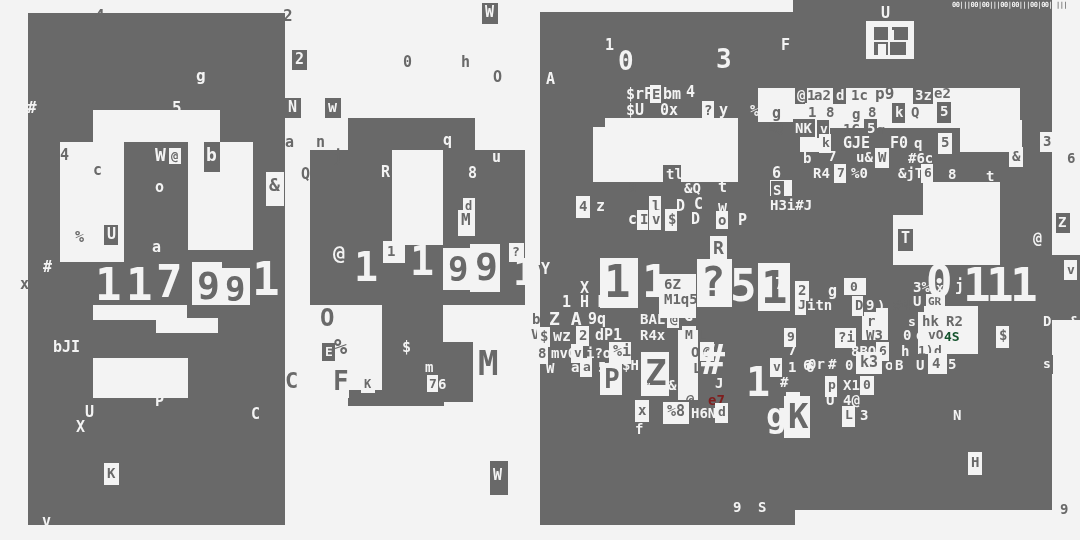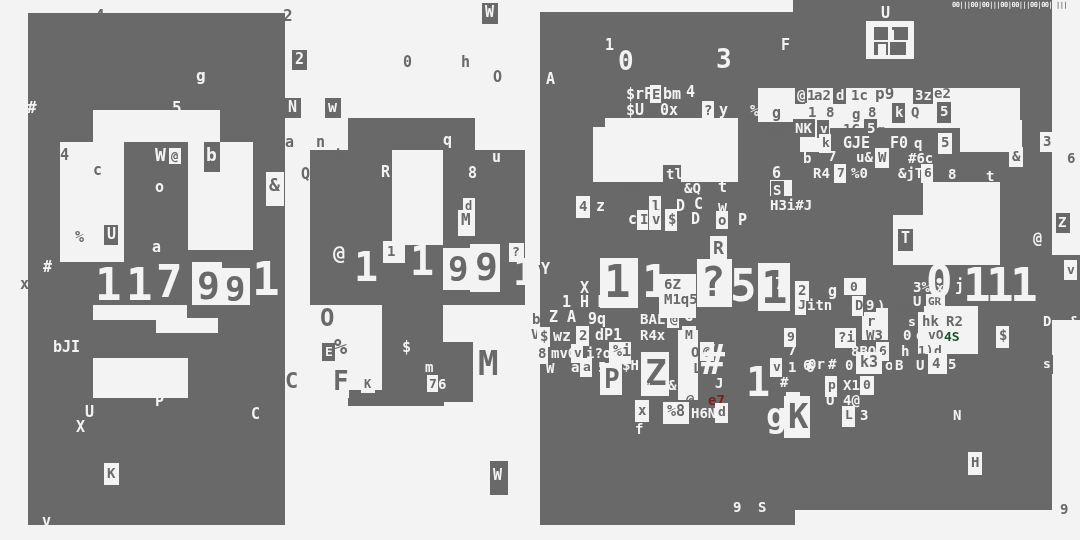--- a/index.html
+++ b/index.html
@@ -258,21 +258,21 @@
     <div class="patch" style="left: 710px; top: 236px; width: 17px; height: 25px; background: rgb(243, 243, 243);"></div>
     <span class="gl" style="left: 713px; top: 239px; font-size: 18px; color: rgb(105, 105, 105);">R</span>
     <div class="patch" style="left: 898px; top: 229px; width: 15px; height: 22px; background: rgb(105, 105, 105);"></div>
     <span class="gl" style="left: 901px; top: 231px; font-size: 15px; color: rgb(243, 243, 243);">T</span>
     <div class="patch" style="left: 1056px; top: 213px; width: 14px; height: 20px; background: rgb(105, 105, 105);"></div>
     <span class="gl" style="left: 1058px; top: 215px; font-size: 14px; color: rgb(243, 243, 243);">Z</span>
     <span class="gl" style="left: 1033px; top: 232px; font-size: 15px; color: rgb(243, 243, 243);">@</span>
     <span class="gl" style="left: 541px; top: 262px; font-size: 15px; color: rgb(243, 243, 243);">Y</span>
     <span class="gl" style="left: 580px; top: 281px; font-size: 15px; color: rgb(243, 243, 243);">X</span>
     <span class="gl" style="left: 562px; top: 295px; font-size: 15px; color: rgb(243, 243, 243);">1 H M</span>
-    <span class="gl" style="left: 549px; top: 310px; font-size: 15px; color: rgb(243, 243, 243);">Z A</span>
+    <span class="gl" style="left: 549px; top: 310px; font-size: 18px; color: rgb(243, 243, 243);">Z A</span>
     <span class="gl" style="left: 588px; top: 312px; font-size: 15px; color: rgb(243, 243, 243);">9q</span>
     <div class="patch" style="left: 537px; top: 327px; width: 13px; height: 20px; background: rgb(243, 243, 243);"></div>
     <span class="gl" style="left: 540px; top: 329px; font-size: 14px; color: rgb(105, 105, 105);">$</span>
     <span class="gl" style="left: 553px; top: 329px; font-size: 15px; color: rgb(243, 243, 243);">wz</span>
     <div class="patch" style="left: 576px; top: 326px; width: 13px; height: 20px; background: rgb(243, 243, 243);"></div>
     <span class="gl" style="left: 579px; top: 328px; font-size: 14px; color: rgb(105, 105, 105);">2</span>
     <span class="gl" style="left: 595px; top: 328px; font-size: 15px; color: rgb(243, 243, 243);">dP1</span>
     <span class="gl" style="left: 640px; top: 312px; font-size: 14px; color: rgb(243, 243, 243);">BAL</span>
     <div class="patch" style="left: 667px; top: 310px; width: 12px; height: 18px; background: rgb(243, 243, 243);"></div>
     <span class="gl" style="left: 670px; top: 312px; font-size: 13px; color: rgb(105, 105, 105);">@</span>

